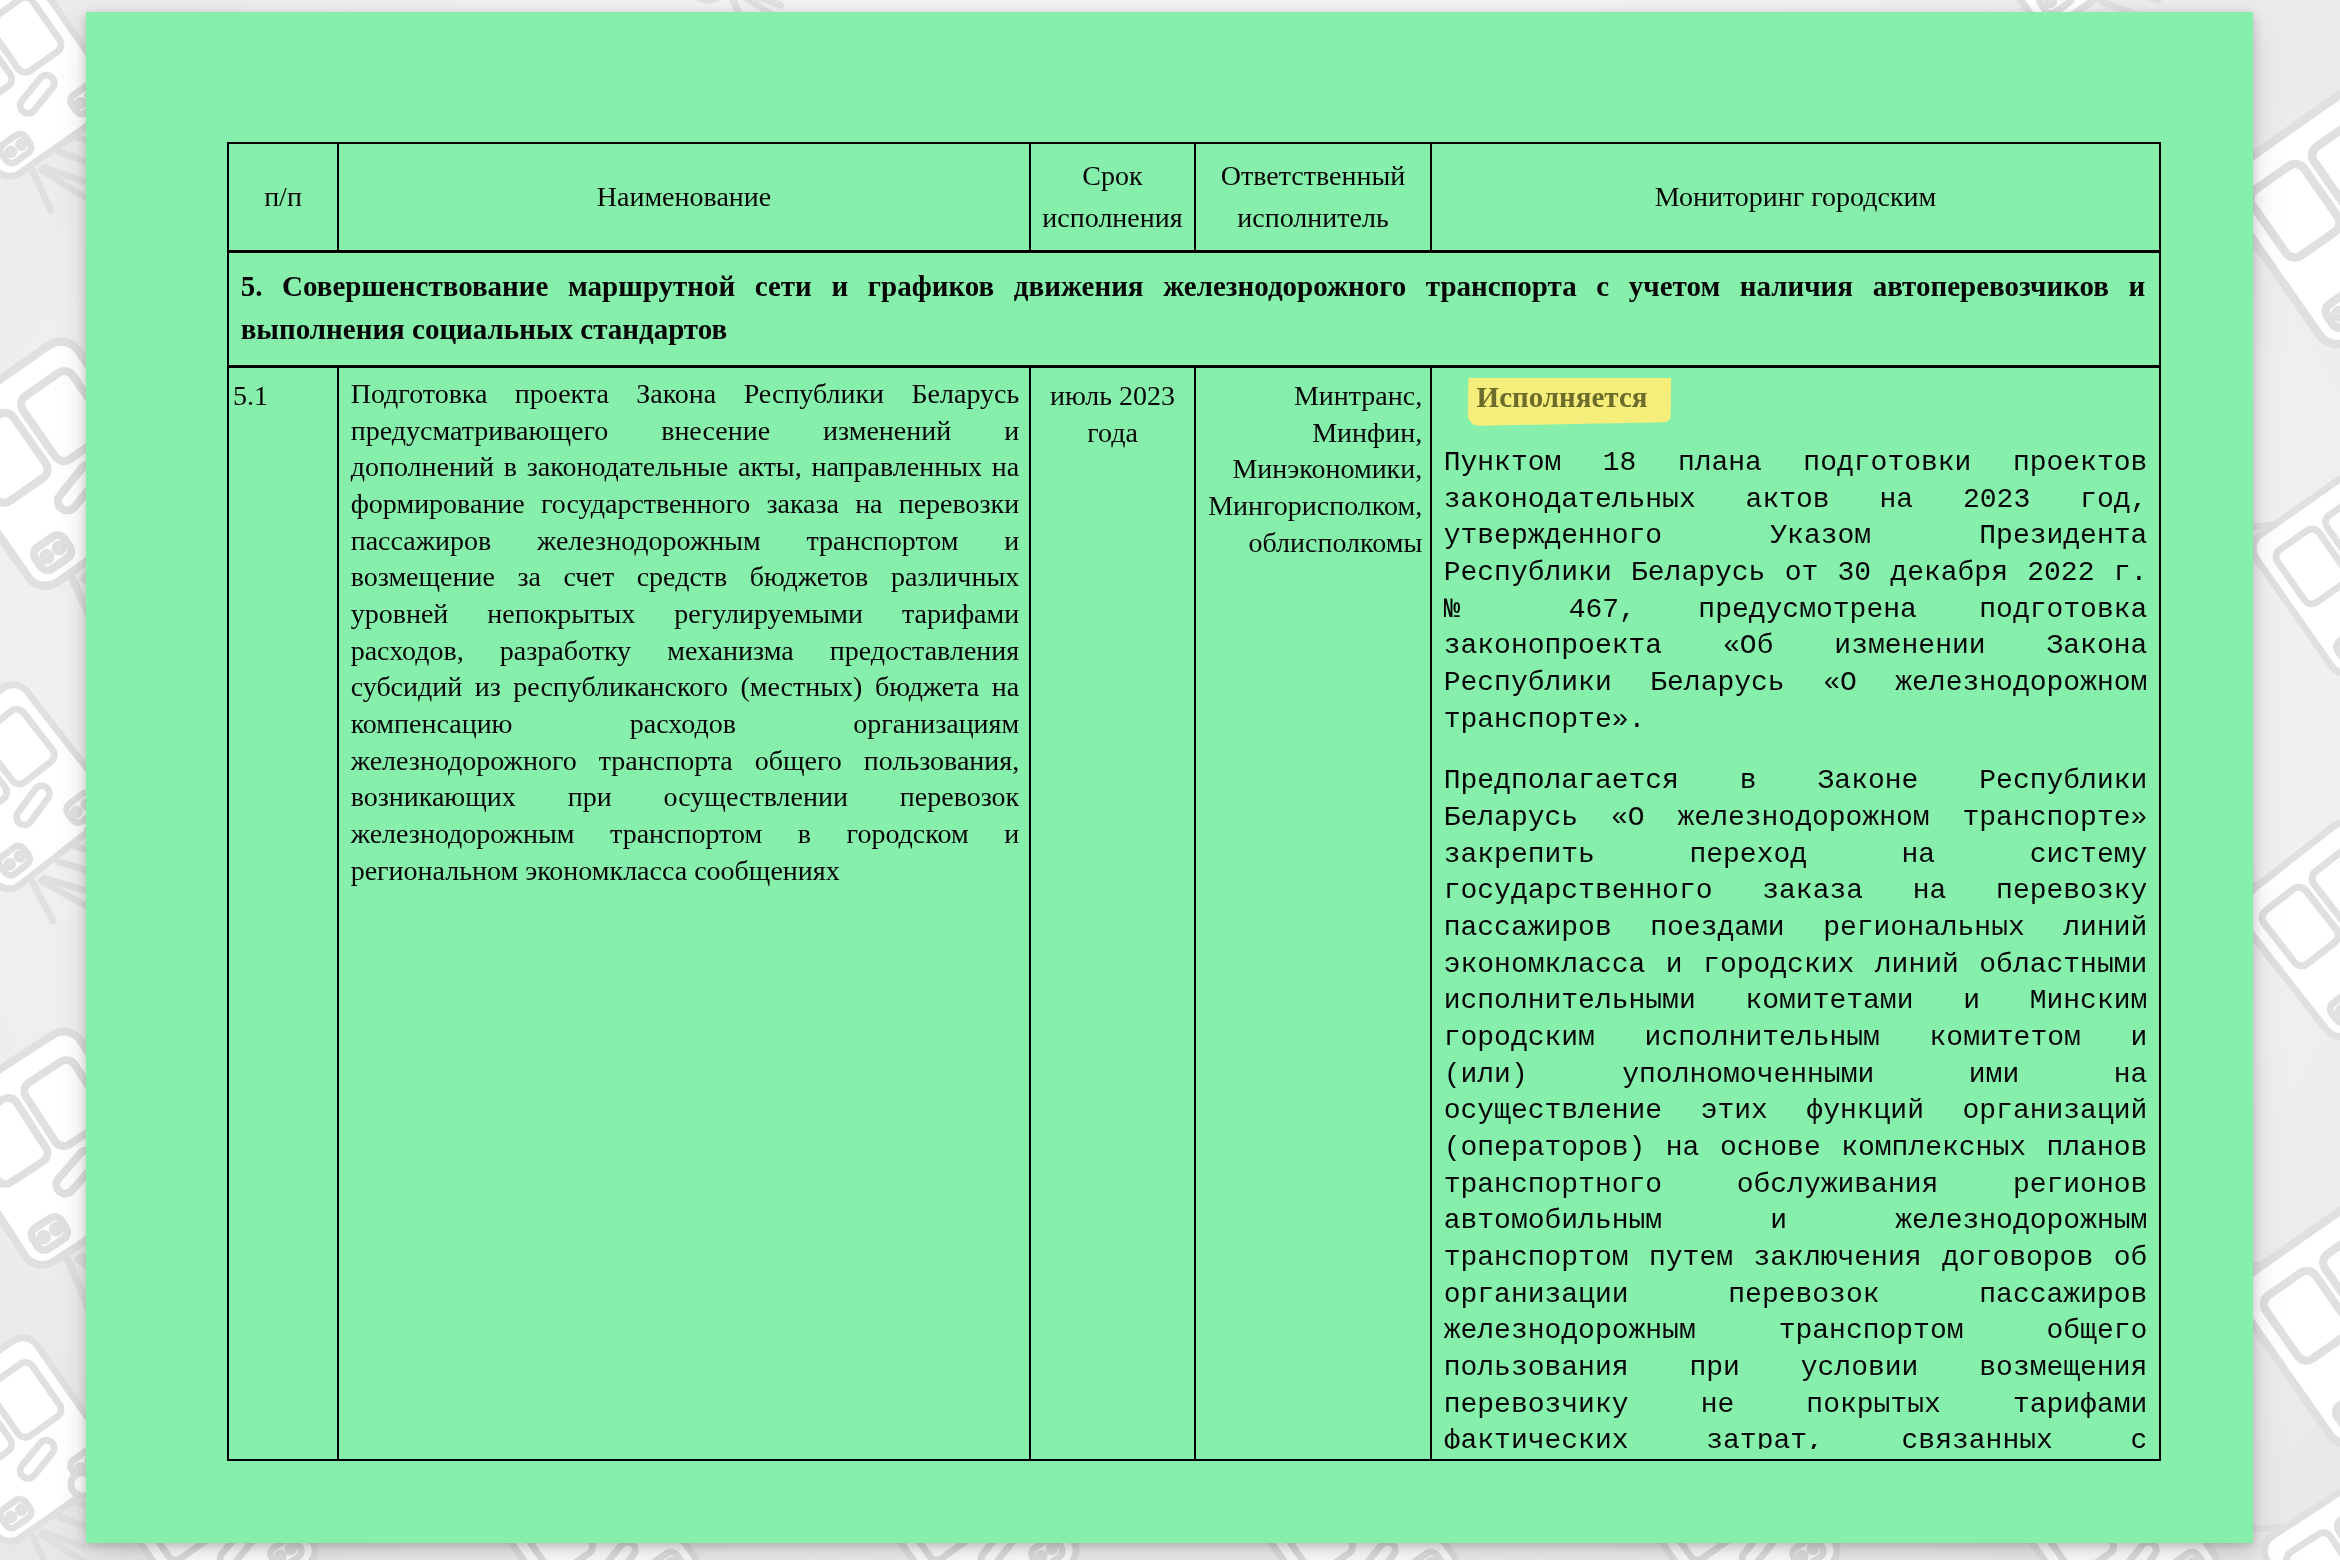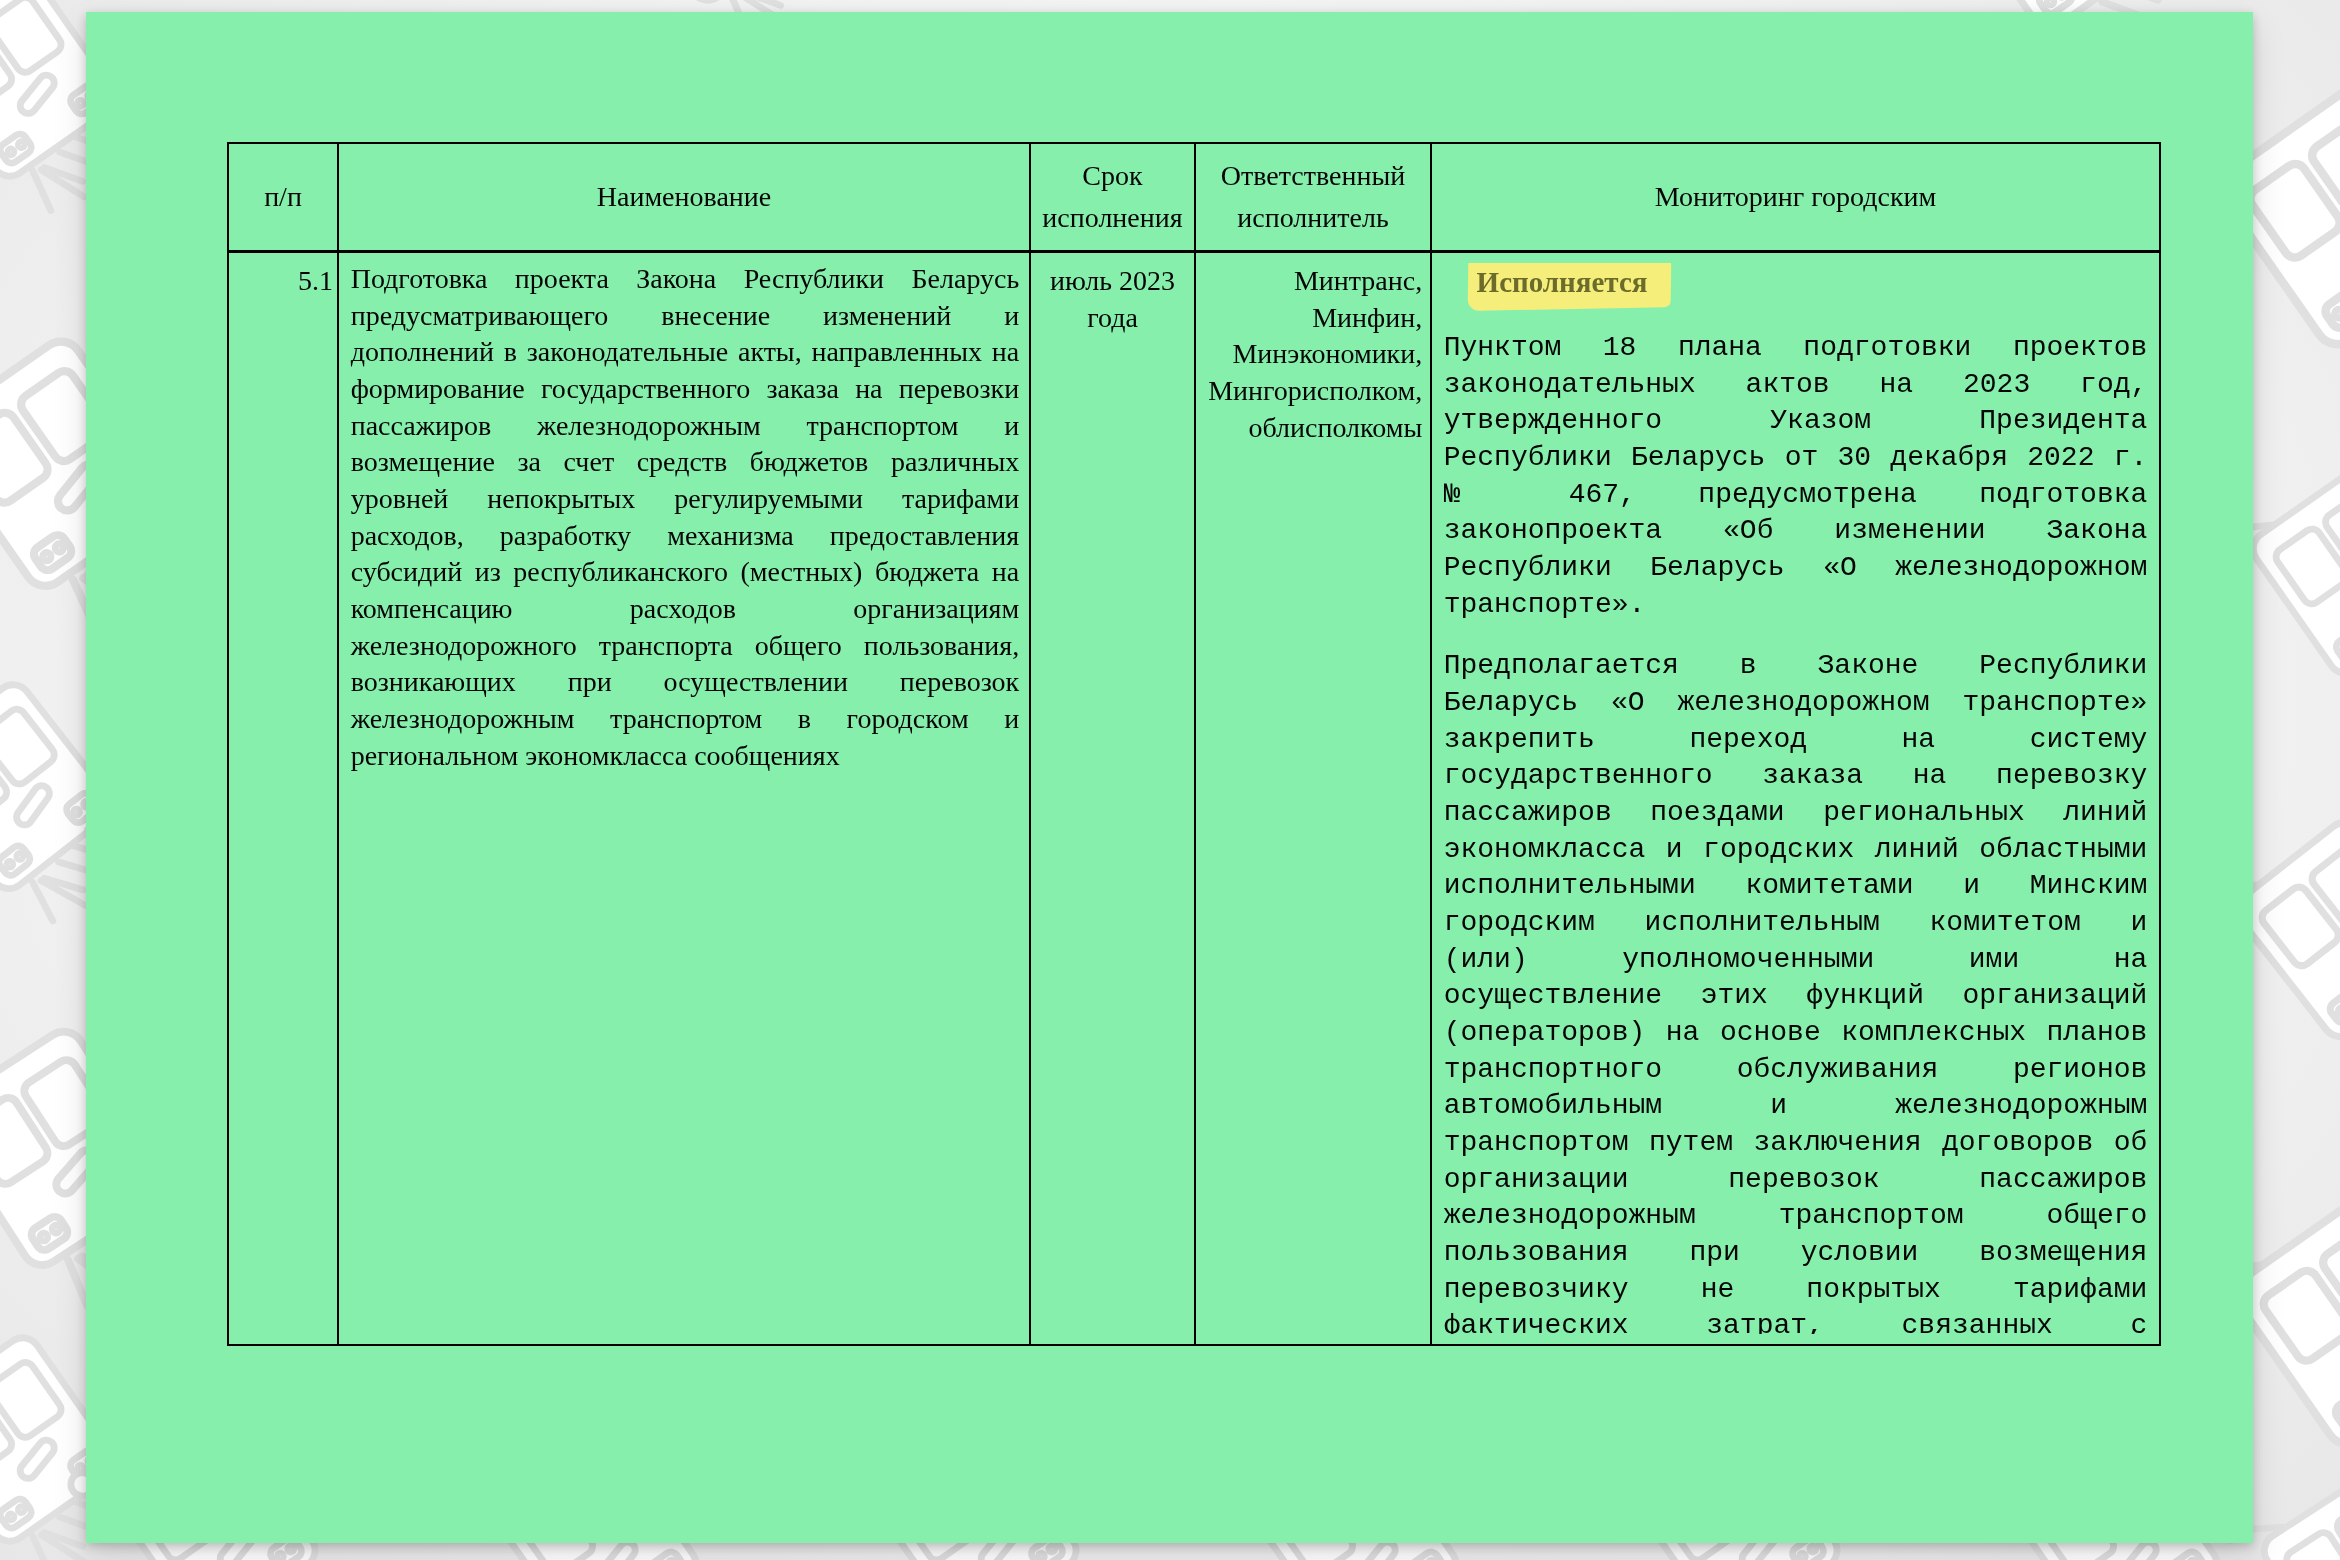--- a/index.html
+++ b/index.html
@@ -61,21 +61,21 @@
     line-height: 1.5;
     text-align: justify;
     padding: 11.7px 13.7px 7.8px 11.7px;
   }
   tr.body td {
     height: 1093px;
     vertical-align: top;
     font-size: 28px;
     line-height: 1.31;
   }
-  td.cell-num  { text-align: right; padding: 9.8px 3.9px; }
+  td.cell-num  { text-align: left; padding: 9.8px 3.9px; }
   td.cell-name { padding: 7.8px 9.8px 7.8px 11.7px; text-align: justify; overflow-wrap: break-word; font-family: Liberation Serif, serif; }
   td.cell-term { text-align: center; padding: 9.8px 7.8px; }
   td.cell-exec { text-align: right; padding: 9.8px 7.8px; overflow-wrap: break-word; }
   td.cell-mon  { padding: 9.8px 11.7px; }
   .mon-clip { height: 1071px; overflow: hidden; text-align: justify; overflow-wrap: break-word; }
   .status-line { margin: 0 0 25px 0; }
   .status-badge {
     position: relative;
     display: inline-block;
     font-weight: bold;
@@ -186,20 +186,23 @@
         <col class="c-exec">
         <col class="c-mon">
     </colgroup>
     <tbody>
         <tr class="head">
       <th>п/п</th>
       <th>Наименование</th>
       <th>Срок исполнения</th>
       <th>Ответственный исполнитель</th>
       <th>Мониторинг городским</th>
+    </tr>
+    <tr class="section">
+      <td colspan="5">5. Совершенствование маршрутной сети и графиков движения железнодорожного транспорта с учетом наличия автоперевозчиков и выполнения социальных стандартов</td>
     </tr>
     <tr class="body">
       <td class="cell-num">5.1</td>
       <td class="cell-name">Подготовка проекта Закона Республики Беларусь предусматривающего внесение изменений и дополнений в законодательные акты, направленных на формирование государственного заказа на перевозки пассажиров железнодорожным транспортом и возмещение за счет средств бюджетов различных уровней непокрытых регулируемыми тарифами расходов, разработку механизма предоставления субсидий из республиканского (местных) бюджета на компенсацию расходов организациям железнодорожного транспорта общего пользования, возникающих при осуществлении перевозок железнодорожным транспортом в городском и региональном экономкласса сообщениях</td>
       <td class="cell-term">июль 2023 года</td>
       <td class="cell-exec">Минтранс, Минфин, Минэкономики, Мингорисполком, облисполкомы</td>
       <td class="cell-mon">
         <div class="mon-clip">
           <div class="status-line">
             <span class="status-badge" style="color: rgb(107, 107, 43); margin-left: 28px; --hl: #f5ee7b;">Исполняется</span>

